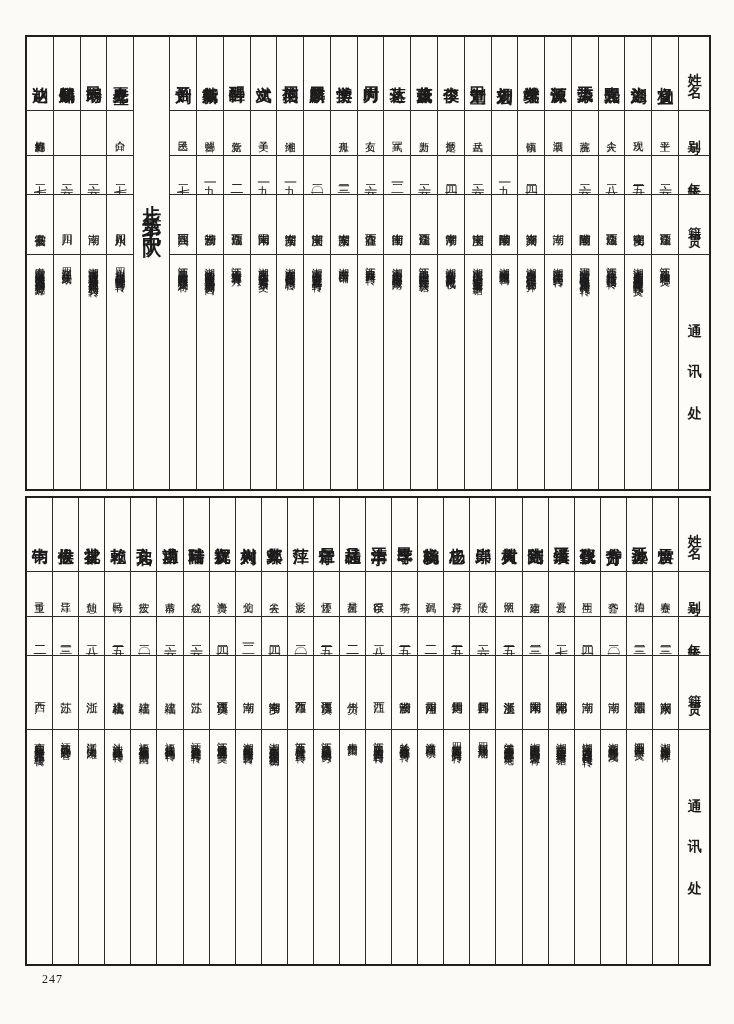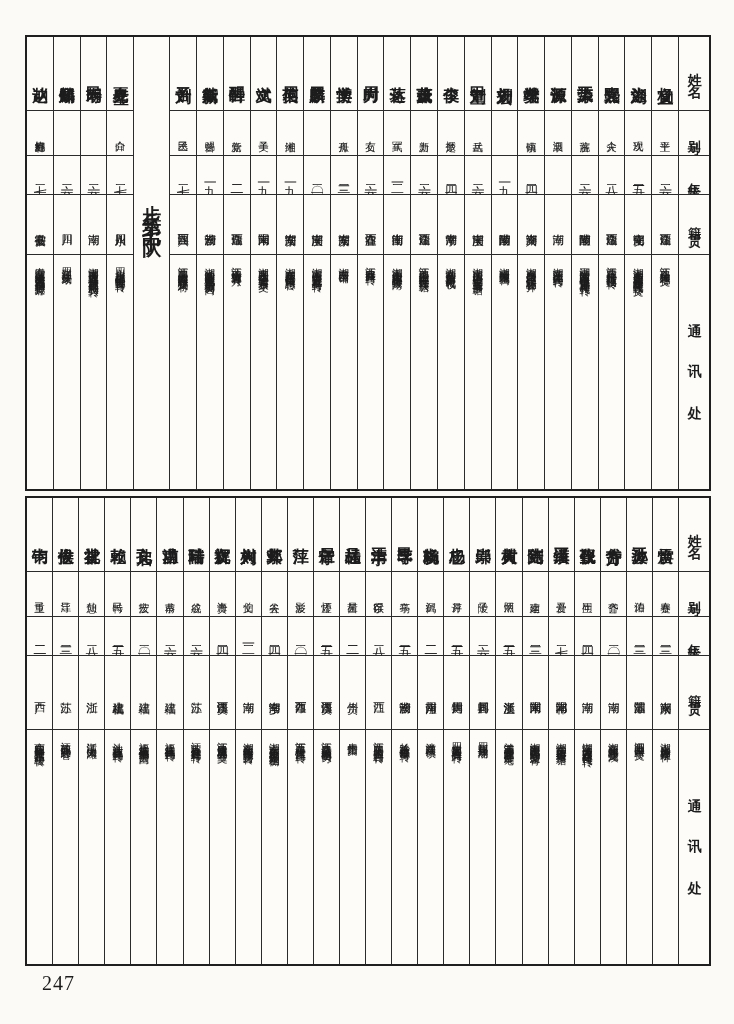--- a/index.html
+++ b/index.html
@@ -80,21 +80,21 @@
     writing-mode:vertical-rl;
     text-orientation:upright;
     font-weight:bold;
     font-size:19px;
     letter-spacing:7px;
     padding-top:152px;
   }
   .page-number{
     position:absolute;
     left:42px;top:972px;
-    font-size:20px;
+    font-size:12px;
     letter-spacing:1px;
   }
 </style>
 </head>
 <body>
 
 <div class="page">
   <div class="rtable top" id="table-top">
       <div class="col hdr">
         <div class="cell r-name">

